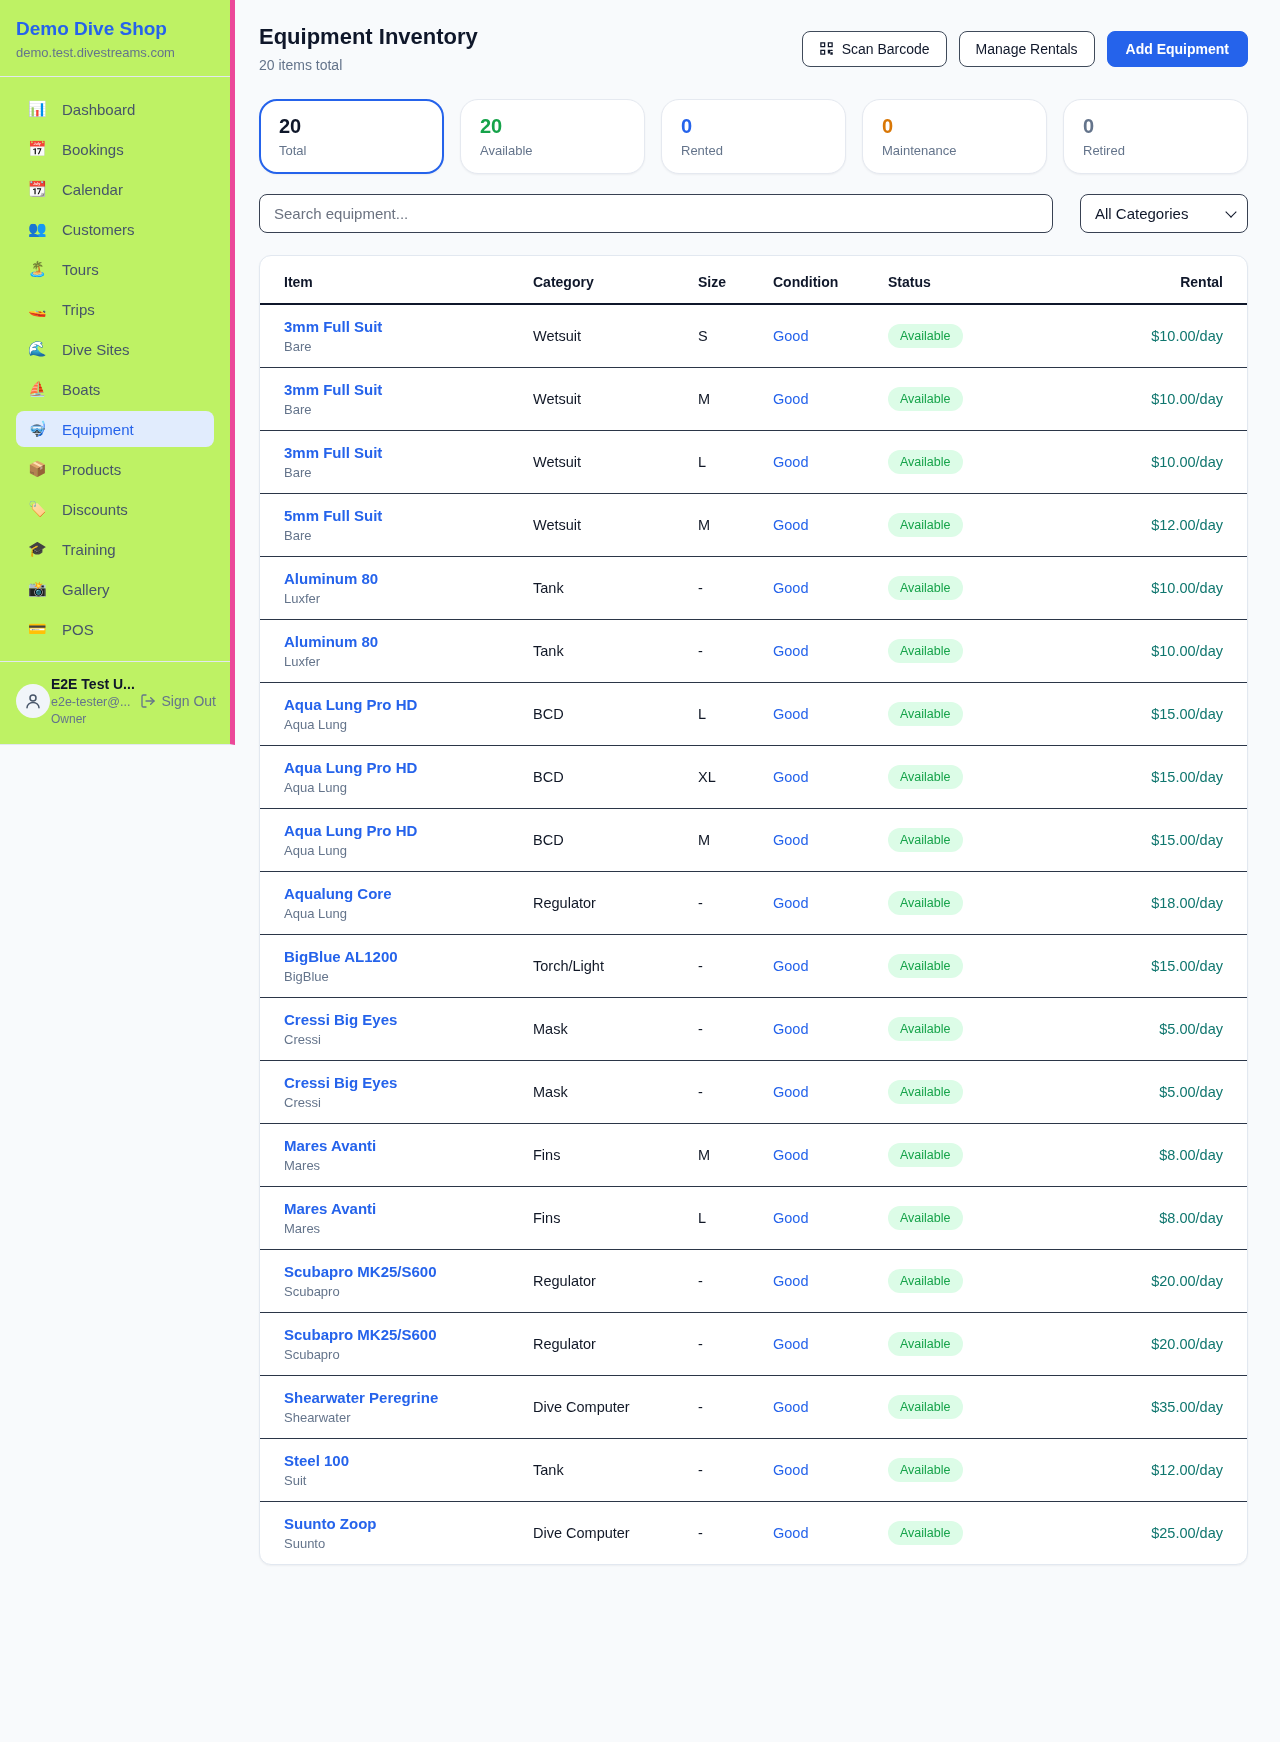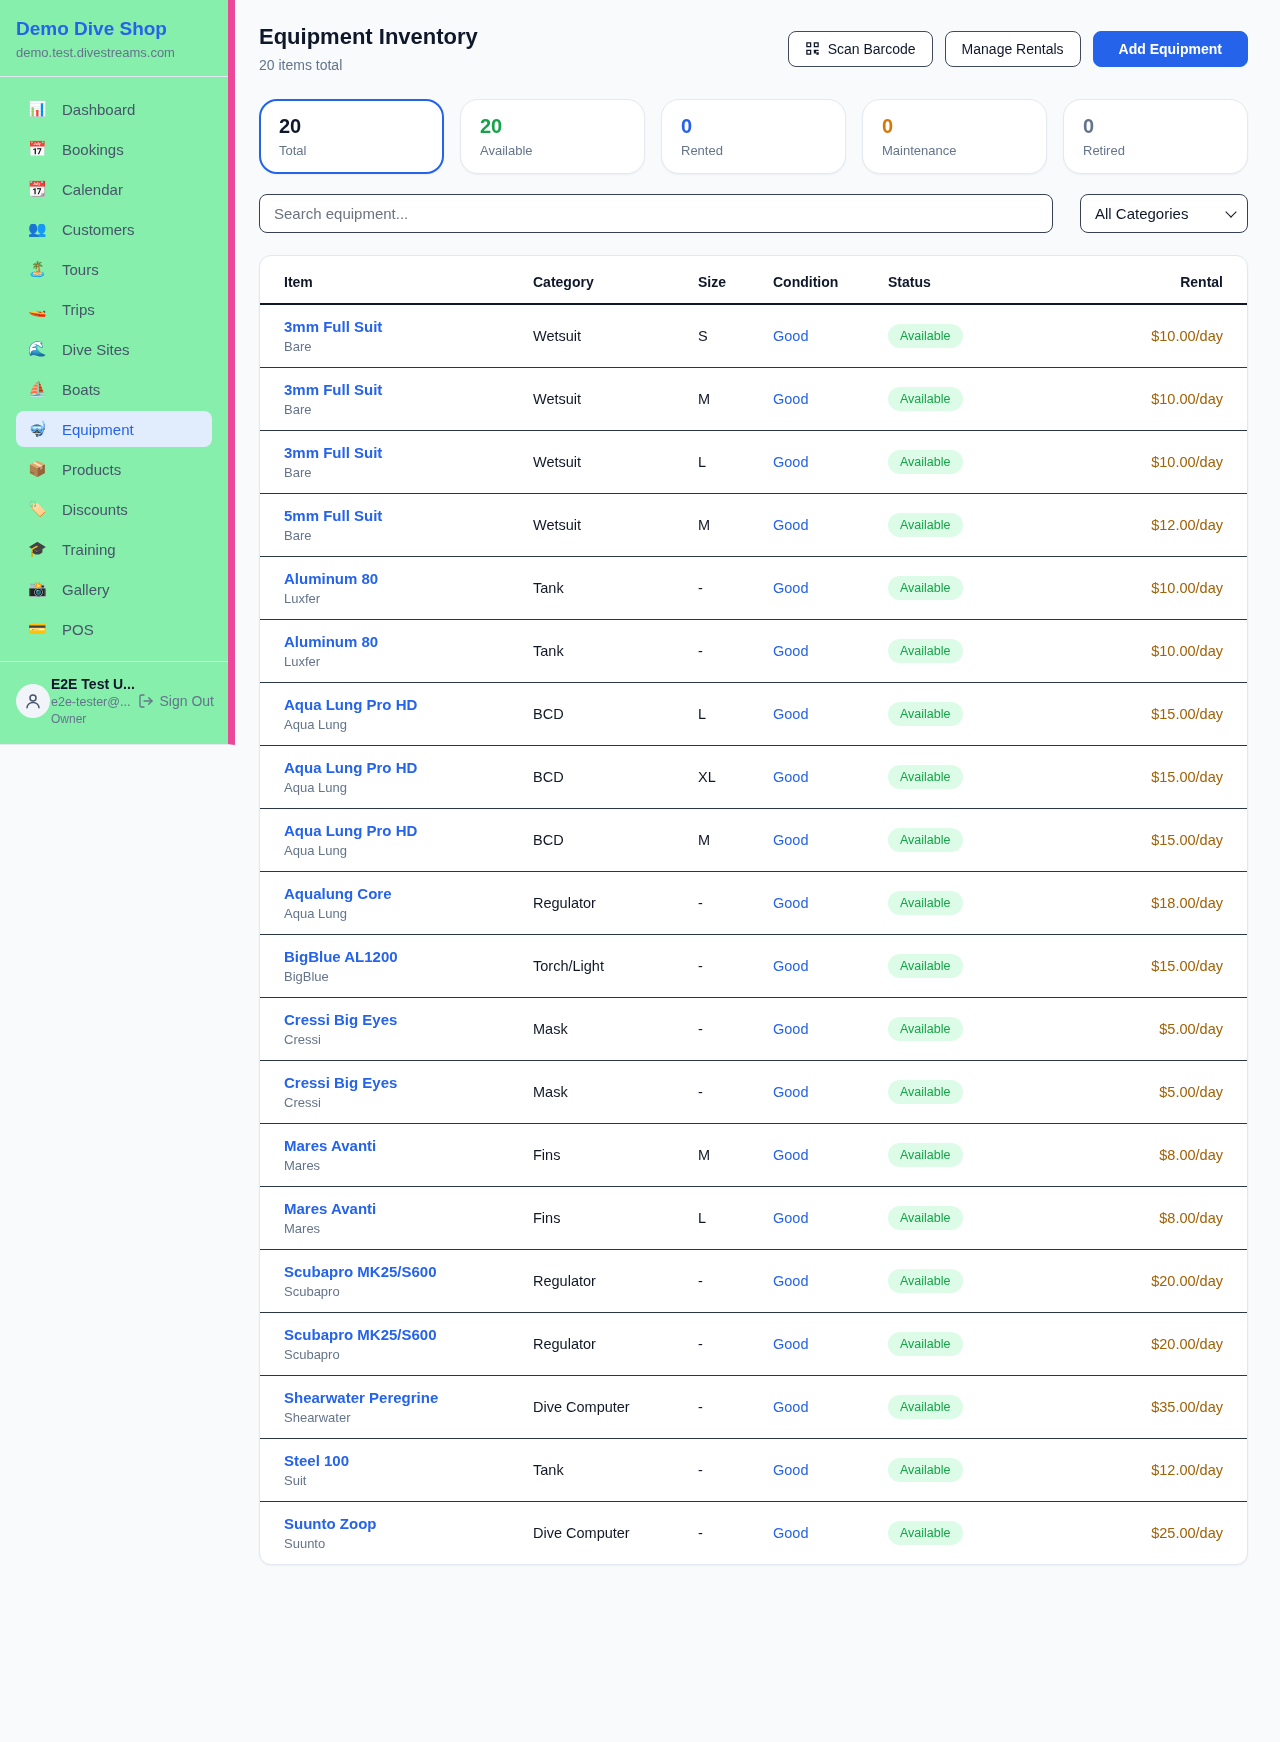--- a/index.html
+++ b/index.html
@@ -5,22 +5,22 @@
   * { margin:0; padding:0; box-sizing:border-box; }
   html,body { width:1280px; }
   body {
     font-family:"Liberation Sans", sans-serif;
     background:#f8fafc; color:#0f172a;
   }
   .app { display:flex; align-items:flex-start; min-height:1742px; }
 
   
   .sidebar {
-    flex:0 0 235px; width:235px; background:#86efac;
-    border-right:7px solid #ec4899; border-bottom:1px solid #e2e8f0;
+    flex:0 0 235px; width:235px; background:#bef264;
+    border-right:5px solid #ec4899; border-bottom:1px solid #e2e8f0;
     padding:18px 16px 0;
   }
   .brand-name { color:#2563eb; font-size:19px; font-weight:700; }
   .brand-domain { color:#64748b; font-size:13px; margin-top:5px; }
   .side-divider { border:none; border-top:1px solid #e2e8f0; margin:16px -16px 14px; }
   .nav-item {
     display:flex; align-items:center; gap:14px;
     padding:9px 12px; margin-bottom:4px; border-radius:8px;
     font-size:15px; color:#475569; cursor:pointer;
   }
@@ -45,21 +45,21 @@
   .page-header { display:flex; align-items:center; justify-content:space-between; }
   .page-title { font-size:22px; font-weight:700; color:#0f172a; }
   .page-subtitle { font-size:14px; color:#64748b; margin-top:7px; }
   .header-actions { display:flex; gap:12px; }
   .btn {
     display:inline-flex; align-items:center; gap:8px;
     background:#fff; border:1px solid #3f4a5a; border-radius:8px;
     padding:9px 16px; font-size:14px; font-weight:500; color:#0f172a;
     font-family:inherit; cursor:pointer;
   }
-  .btn-primary { background:#2563eb; border-color:#2563eb; color:#fff; font-weight:600; padding:9px 25px; }
+  .btn-primary { background:#2563eb; border-color:#2563eb; color:#fff; font-weight:600; padding:9px 18px; }
 
   
   .stats { display:grid; grid-template-columns:repeat(5,1fr); gap:16px; margin-top:26px; }
   .stat-card {
     background:#fff; border:1px solid #e5e9f0; border-radius:18px;
     padding:15px 19px; box-shadow:0 1px 2px rgba(15,23,42,.05); cursor:pointer;
   }
   .stat-card.active { border:2px solid #2563eb; padding:14px 18px; }
   .stat-value { font-size:20px; font-weight:700; }
   .stat-label { font-size:13px; color:#64748b; margin-top:5px; }
@@ -98,21 +98,21 @@
   .t-row:last-child { border-bottom:none; }
   .col-rental { text-align:right; }
   .item-link { color:#2563eb; font-size:15px; font-weight:600; cursor:pointer; }
   .item-brand { color:#64748b; font-size:13px; margin-top:4px; }
   .cell-plain { font-size:14.5px; color:#111827; }
   .cond-link { color:#2563eb; font-size:14.5px; cursor:pointer; }
   .status-pill {
     display:inline-block; background:#dcfce7; color:#16a34a;
     font-size:12.5px; font-weight:500; padding:5px 12px; border-radius:999px;
   }
-  .price { font-size:14.5px; color:#a16207; }
+  .price { font-size:14.5px; color:#0f766e; }
   svg { display:block; }
 </style>
 </head>
 <body>
 
 <div class="app">
 
   <aside class="sidebar">
     <div>
       <div class="brand-name">Demo Dive Shop</div>

